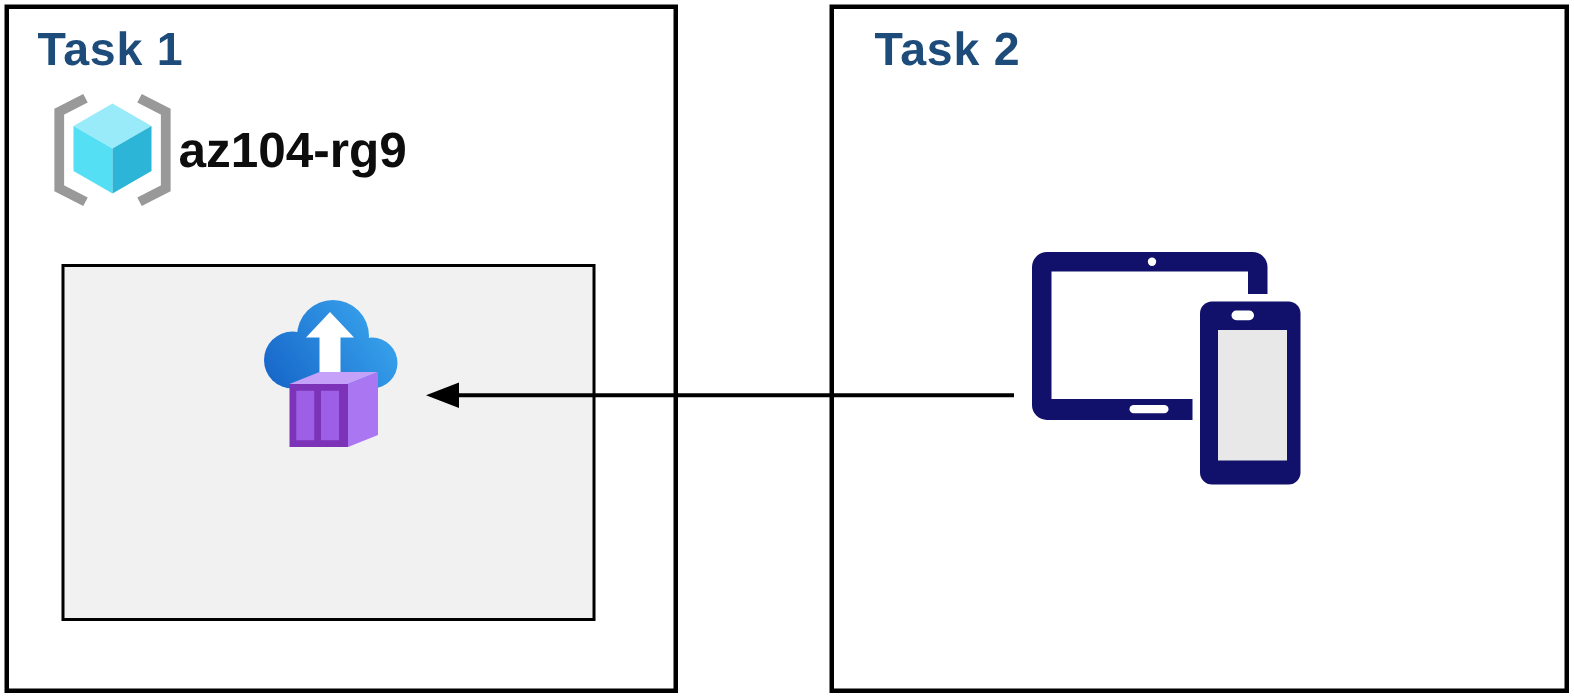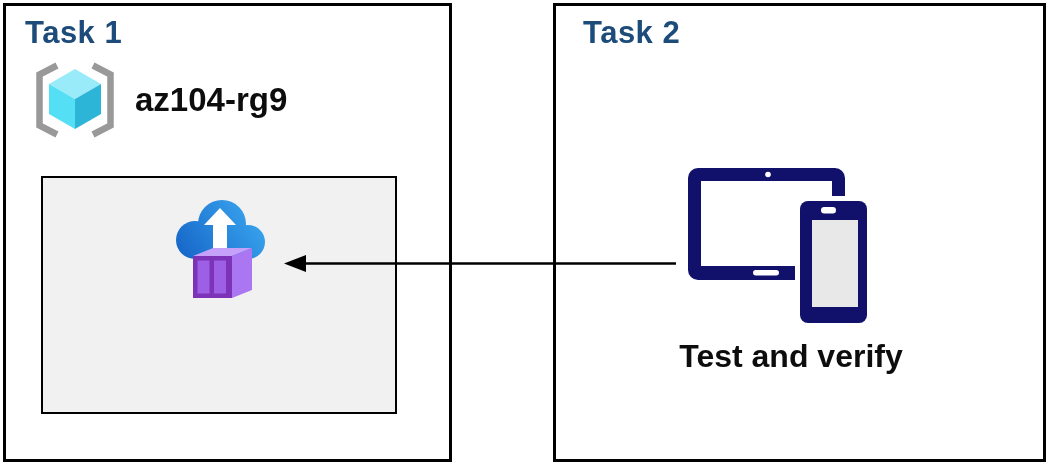--- a/index.html
+++ b/index.html
@@ -6,21 +6,21 @@
   body{font-family:"Liberation Sans",sans-serif;}
   .canvas{position:relative;width:1049px;height:465px;background:#fff;overflow:hidden;}
   .task-box{position:absolute;box-sizing:border-box;border:3px solid var(--border-black,#000);background:#fff;}
   #task1-box{left:3px;top:3px;width:449px;height:459px;}
   #task2-box{left:553px;top:3px;width:493px;height:459px;}
   .task-title{position:absolute;font-size:31px;font-weight:700;line-height:1.1;
               color:var(--heading-blue,#1d4b7a);letter-spacing:.5px;white-space:nowrap;}
   #task1-box .task-title{left:19px;top:10px;}
   #task2-box .task-title{left:27px;top:10px;}
   .rg-row{position:absolute;left:27px;top:56px;display:flex;align-items:center;}
-  .rg-name{font-size:33px;font-weight:700;color:var(--text-black,#0d0d0d);margin-left:18px;white-space:nowrap;}
+  .rg-name{font-size:33px;font-weight:700;color:var(--text-black,#0d0d0d);margin-left:2px;white-space:nowrap;}
   .ci-box{position:absolute;left:35px;top:170px;width:356px;height:238px;box-sizing:border-box;
           background:var(--inner-box-bg,#f1f1f1);border:2px solid var(--border-black,#000);}
   .aci-icon{position:absolute;left:130px;top:18px;}
   .ci-label{position:absolute;left:0;right:0;top:146px;text-align:center;
             font-size:32px;font-weight:700;color:var(--text-black,#0d0d0d);white-space:nowrap;}
   .devices-icon{position:absolute;left:127px;top:157px;}
   .t2-label{position:absolute;left:40px;top:332px;width:390px;text-align:center;
             font-size:32px;font-weight:700;color:var(--text-black,#0d0d0d);white-space:nowrap;}
   .arrow-svg{position:absolute;left:280px;top:250px;}
 </style>
@@ -80,21 +80,20 @@
         <rect x="70" y="107" width="26" height="5.5" rx="2.75" fill="#ffffff"></rect>
       </g>
       <g>
         <rect x="112" y="33" width="77" height="131" rx="12" fill="#ffffff"></rect>
         <rect x="117" y="38" width="67" height="122" rx="8" style="fill:var(--device-navy,#11106b)"></rect>
         <rect x="129" y="57" width="46" height="87" style="fill:var(--device-screen-gray,#e8e8e8)"></rect>
         <rect x="138" y="44" width="15" height="6.5" rx="3.2" fill="#ffffff"></rect>
       </g>
     </svg>
 
-    <div class="t2-label">Test and verify</div>
   </div>
 
   <svg class="arrow-svg" width="400" height="28" viewBox="0 0 400 28">
     <line x1="24" y1="13.5" x2="396" y2="13.5" style="stroke:var(--border-black,#000)" stroke-width="2.6"></line>
     <polygon points="4,13.5 26,5 26,22" style="fill:var(--border-black,#000)"></polygon>
   </svg>
 
 </div>
 
 </body></html>

